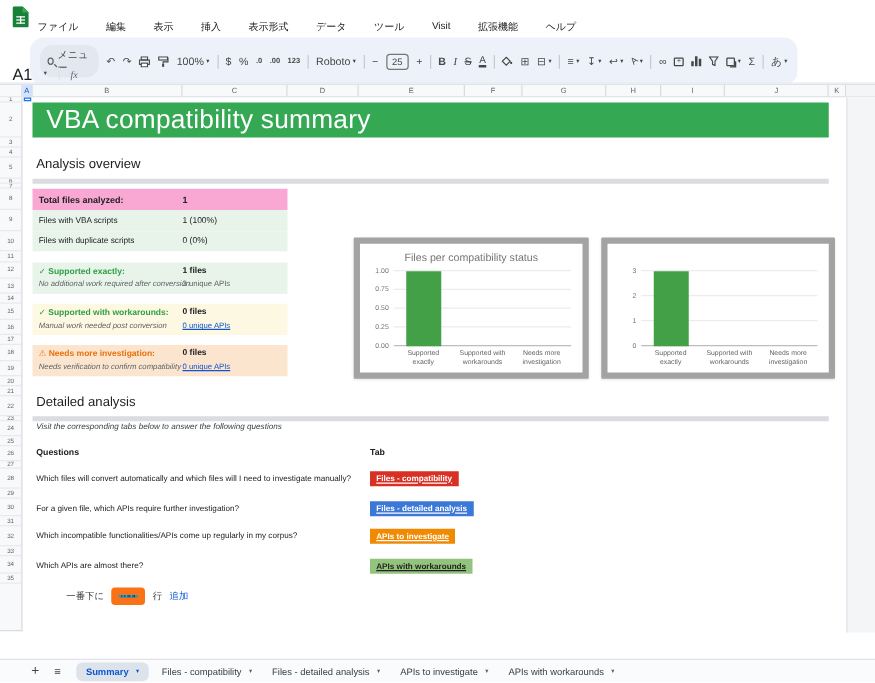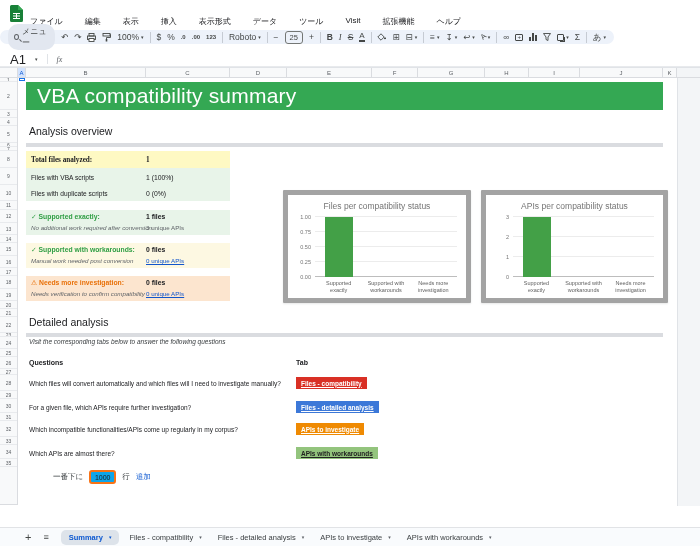--- a/index.html
+++ b/index.html
@@ -13,21 +13,21 @@
   .titlebar { position:absolute; top:0; left:0; width:700px; height:28px; background:#fff; }
   .sheets-icon { position:absolute; left:10px; top:5px; }
   .title-row { position:absolute; left:30px; top:3px; height:12px; display:flex; align-items:center; gap:6px; }
   .doc-title { font-size:9px; color:#202124; }
   .star { font-size:9px; color:#5f6368; line-height:10px; }
   .saved { font-size:7.5px; color:#5f6368; }
   .menu-row { position:absolute; left:30px; top:16px; display:flex; gap:22px; font-size:8px; color:#202124; }
   .menu-item { cursor:default; }
   
   .toolbar {
-    position:absolute; top:30px; left:0; width:614px; height:14px;
+    position:absolute; top:30px; left:24px; width:614px; height:38px;
     background:#edf2fa; border-radius:11px; display:flex; align-items:center;
     gap:6px; padding:0 8px; font-size:8.5px; color:#444746;
   }
   .search-pill { display:flex; align-items:center; gap:3px; background:#e2e7f0; border-radius:10px; padding:2px 8px 2px 6px; font-size:8px; }
   .mag { width:6px; height:6px; border:1px solid #5f6368; border-radius:50%; position:relative; display:inline-block; }
   .mag::after { content:""; position:absolute; width:3px; height:1px; background:#5f6368; transform:rotate(45deg); left:4px; top:5px; }
   .ic { display:inline-flex; align-items:center; line-height:1; color:#444746; }
   .ic.small { font-size:6px; font-weight:bold; }
   .sep { width:1px; height:11px; background:#c6cbd3; }
   .caret { font-size:5px; color:#444746; margin-left:2px; }
@@ -77,21 +77,21 @@
   .sb-line2 { position:absolute; left:5px; top:14px; font-size:6.2px; font-style:italic; color:#5f6368; }
   .sb-value2 { position:absolute; left:120px; top:14px; font-size:6.2px; color:#5f6368; }
   .sb-value2.link { color:#1155cc; text-decoration:underline; font-style:normal; cursor:pointer; }
   .subtitle { position:absolute; left:29px; top:260px; font-size:6.5px; font-style:italic; color:#3c4043; }
   .qhdr { position:absolute; top:281px; font-size:7px; font-weight:bold; color:#202124; }
   .qhdr.q { left:29px; } .qhdr.t { left:296px; }
   .q-row { position:absolute; left:0; width:677px; height:16px; }
   .q-text { position:absolute; left:29px; top:50%; transform:translateY(-50%); font-size:6.5px; color:#202124; }
   .chip { position:absolute; left:296px; top:50%; transform:translateY(-50%); font-size:6.5px; font-weight:bold; text-decoration:underline; padding:2.5px 5px; cursor:pointer; white-space:nowrap; }
   .add-rows { position:absolute; left:53px; top:392px; display:flex; align-items:center; gap:6px; font-size:7.5px; color:#3c4043; }
-  .add-rows input { width:27px; height:14px; border:2px solid #f97316; border-radius:3px; text-align:center; font-size:7px; font-family:inherit; color:#202124; background:#0ea5e9; }
+  .add-rows input { width:27px; height:14px; border:6px solid #f97316; border-radius:3px; text-align:center; font-size:7px; font-family:inherit; color:#202124; background:#0ea5e9; }
   .add-link { color:#0b57d0; cursor:pointer; text-decoration:none; }
   
   .chart { position:absolute; background:#fff; border:5px solid #a3a3a3; border-radius:1px; box-shadow:0 1px 2px rgba(60,64,67,.12); }
   .chart1 { left:283px; top:112px; width:188px; height:113px; }
   .chart2 { left:481px; top:112px; width:187px; height:113px; }
   .chart-title { text-align:center; margin-top:6px; font-size:8.5px; color:#757575; }
   .chart-plot { position:absolute; left:27px; right:9px; top:22px; bottom:21px; }
   .gridline { position:absolute; left:0; right:0; height:1px; background:#ececec; }
   .gridline.zero { background:#bdbdbd; }
   .ytick { position:absolute; left:-24px; width:20px; text-align:right; font-size:5.5px; color:#757575; transform:translateY(50%); }
@@ -291,21 +291,21 @@
       </div>
     <div class="right-gutter"></div>
     <div class="a1-selection"></div>
 
     <div class="banner" style="background: rgb(52, 168, 83);">VBA compatibility summary</div>
 
     <div class="sec-heading h1pos">Analysis overview</div>
     <div class="gray-bar bar1"></div>
 
     <div class="stats" id="statsTable">
-        <div class="stats-row hdr" style="height: 17px; background: #fef9c3; font-family: Liberation Serif, serif;">
+        <div class="stats-row hdr" style="height: 17px; background: #f9a8d4;">
           <span class="stats-label">Total files analyzed:</span>
           <span class="stats-value">1</span>
         </div>
         <div class="stats-row" style="height: 17px; background: rgb(232, 244, 233);">
           <span class="stats-label">Files with VBA scripts</span>
           <span class="stats-value">1 (100%)</span>
         </div>
         <div class="stats-row" style="height: 16px; background: rgb(232, 244, 233);">
           <span class="stats-label">Files with duplicate scripts</span>
           <span class="stats-value">0 (0%)</span>
@@ -347,21 +347,20 @@
           <div class="ytick" style="bottom: 100%;">1.00</div>
           <div class="chart-bar" style="height: 100%; left: calc(16.667% - 14px); background: rgb(67, 160, 71);"></div>
         </div>
         <div class="cats">
           <div class="cat">Supported exactly</div>
           <div class="cat">Supported with workarounds</div>
           <div class="cat">Needs more investigation</div>
         </div>
       </div>
     <div class="chart chart2" id="chart1">
-        <div class="chart-title">APIs per compatibility status</div>
         <div class="chart-plot">
           <div class="gridline zero" style="bottom: 0%;"></div>
           <div class="ytick" style="bottom: 0%;">0</div>
           <div class="gridline" style="bottom: 33.3333%;"></div>
           <div class="ytick" style="bottom: 33.3333%;">1</div>
           <div class="gridline" style="bottom: 66.6667%;"></div>
           <div class="ytick" style="bottom: 66.6667%;">2</div>
           <div class="gridline" style="bottom: 100%;"></div>
           <div class="ytick" style="bottom: 100%;">3</div>
           <div class="chart-bar" style="height: 100%; left: calc(16.667% - 14px); background: rgb(67, 160, 71);"></div>

